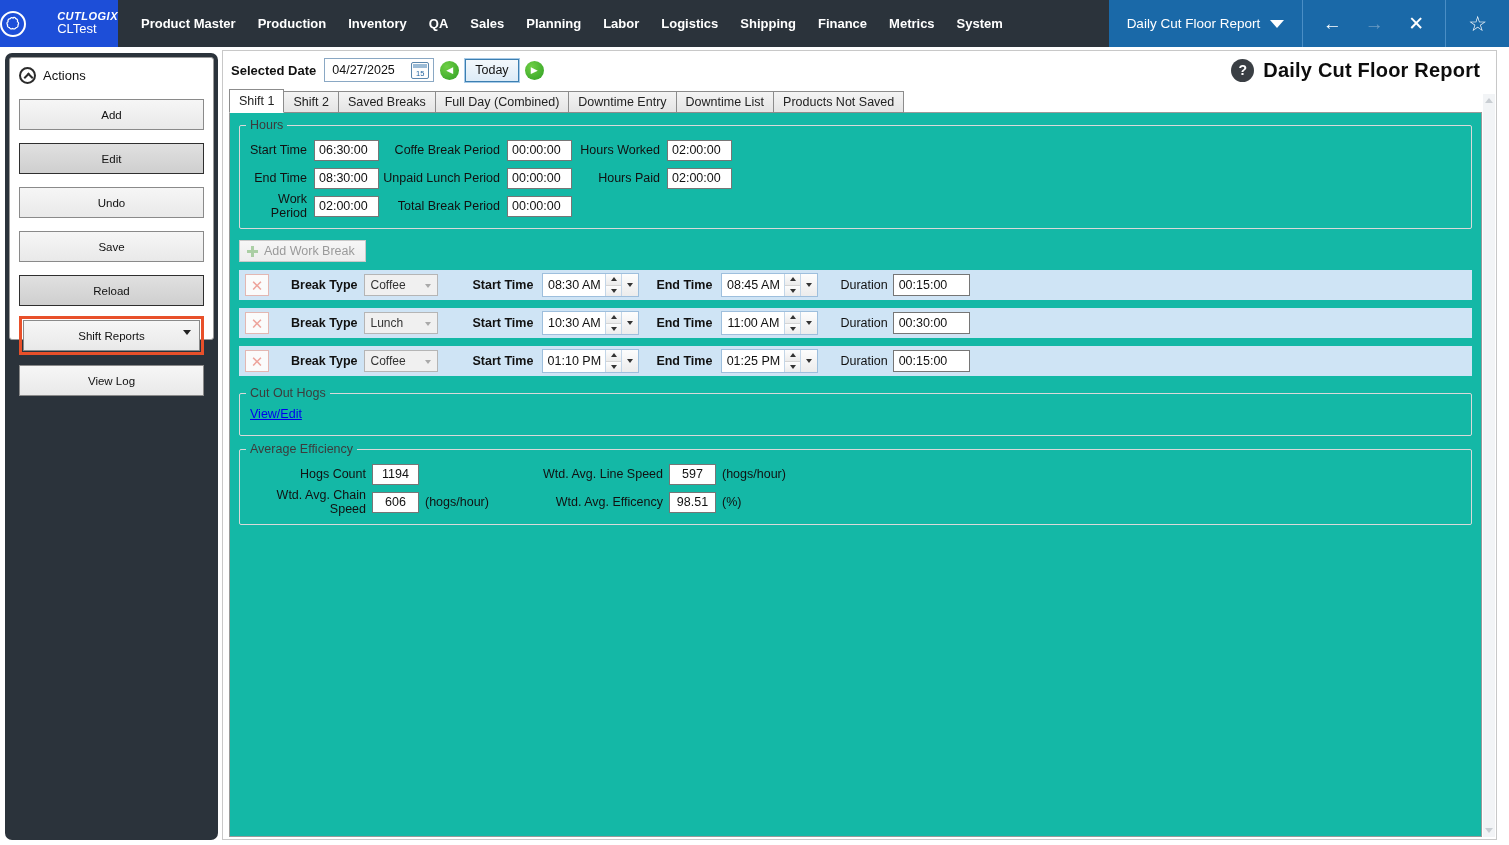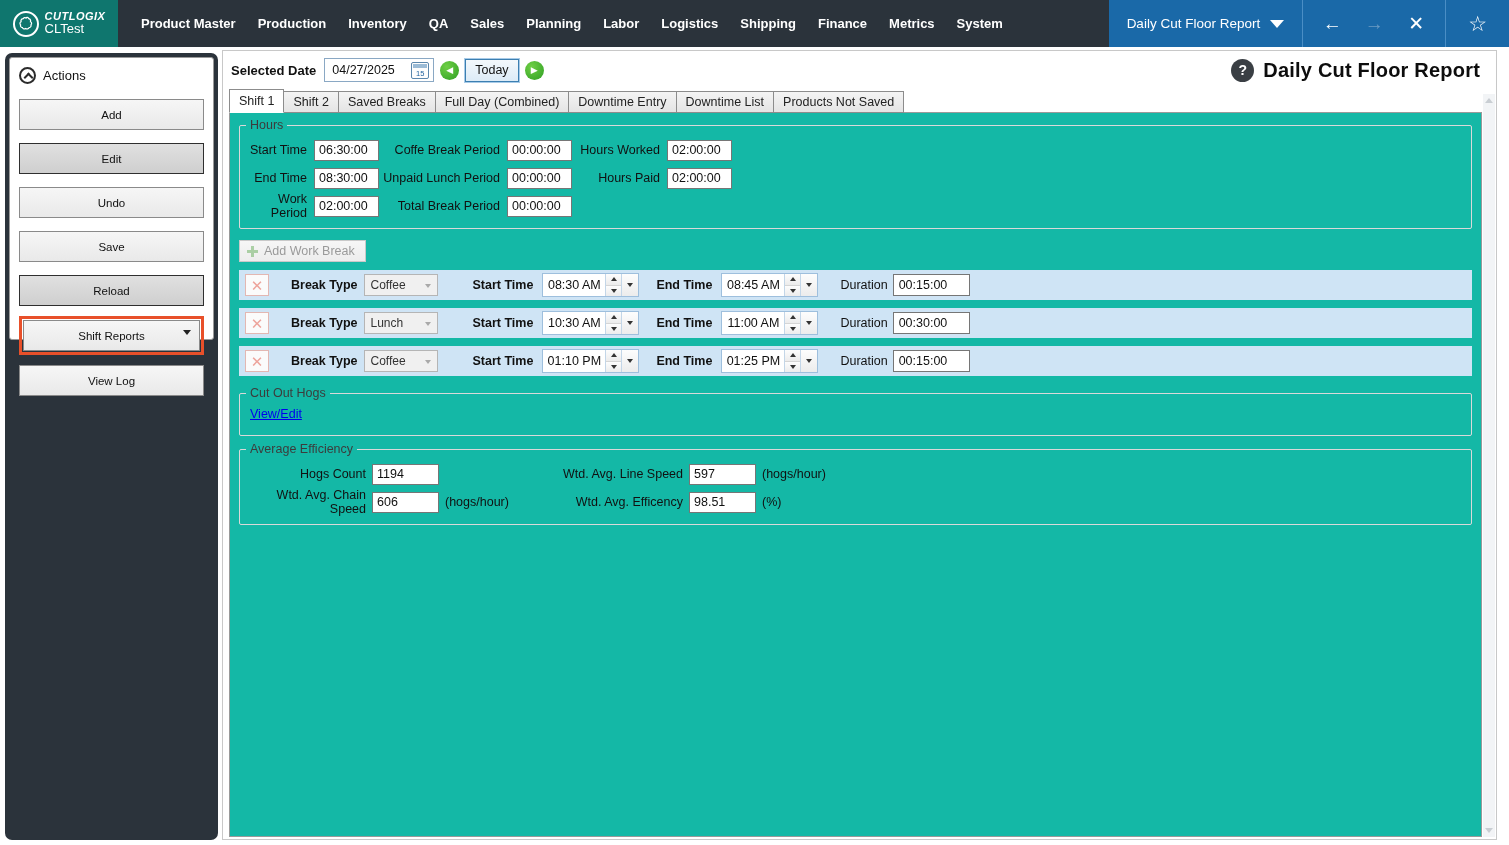--- a/index.html
+++ b/index.html
@@ -2,22 +2,22 @@
 <html><head>
 <meta charset="utf-8">
 <style>
   * { margin:0; padding:0; box-sizing:border-box; }
   html,body { width:1509px; height:845px; background:#ffffff; overflow:hidden;
               font-family:"Liberation Sans", sans-serif; }
 
   
   .topbar { position:absolute; top:0; left:0; width:1509px; height:47px;
             background:#2b333b; display:flex; align-items:stretch; }
-  .logo-block { width:118px; background:#0f766e; display:flex; align-items:center;
-                justify-content:center; gap:6px; color:#fff; }
+  .logo-block { width:118px; background:#1d4ed8; display:flex; align-items:center;
+                justify-content:space-between; gap:6px; color:#fff; }
   .logo-icon { width:26px; height:26px; border:2px solid #fff; border-radius:50%;
                display:flex; align-items:center; justify-content:center;
                font-size:12px; font-weight:bold; color:#fff; }
   .logo-text { display:flex; flex-direction:column; line-height:1.15; }
   .logo-brand { font-size:11px; font-weight:bold; letter-spacing:.5px; font-style:italic; }
   .logo-env { font-size:13px; }
   .menu { display:flex; align-items:center; padding-left:12px; }
   .menu-item { color:#fff; font-size:13px; font-weight:bold; padding:0 11px;
                height:47px; display:flex; align-items:center; cursor:pointer; }
   .blue-zone { margin-left:auto; background:#1a69a8; display:flex; align-items:center; height:47px; }
@@ -150,22 +150,22 @@
              margin-left:5px; color:#111; font-family:"Liberation Sans", sans-serif; } .st-ml { margin-left:22px; } .et-ml { margin-left:17px; }
 
   
   .link { font-size:12.5px; color:#0000ee; text-decoration:underline; cursor:pointer;
           display:inline-block; margin:3px 0 6px 2px; }
 
   
   .erow { display:flex; align-items:center; height:28px; }
   .elabel1 { width:124px; } .elabel2 { width:152px; }
   .elabel1,.elabel2 { font-size:12.5px; color:#111; text-align:right; padding-right:6px; }
-  .ebox { width:67px; height:21px; border:1px solid #767676; font-size:12.5px; padding:0 4px;
-          color:#111; font-family:"Liberation Sans", sans-serif; }
+  .ebox { width:47px; height:21px; border:1px solid #767676; font-size:12.5px; padding:0 4px;
+          color:#111; font-family:"Liberation Sans", sans-serif;text-align:center; }
   .eunit { font-size:12.5px; color:#111; margin-left:6px; width:92px; }
 
   
   .vscroll { position:absolute; top:43px; right:1px; width:12px; bottom:2px;
              background:#f2f4f6; display:flex; flex-direction:column;
              justify-content:space-between; align-items:center; padding:4px 0; }
   .sb-chev-u { width:0;height:0;border-left:4px solid transparent;border-right:4px solid transparent;
              border-bottom:5px solid #c9ced3; cursor:pointer; }
   .sb-chev-d { width:0;height:0;border-left:4px solid transparent;border-right:4px solid transparent;
              border-top:5px solid #c9ced3; cursor:pointer; }

